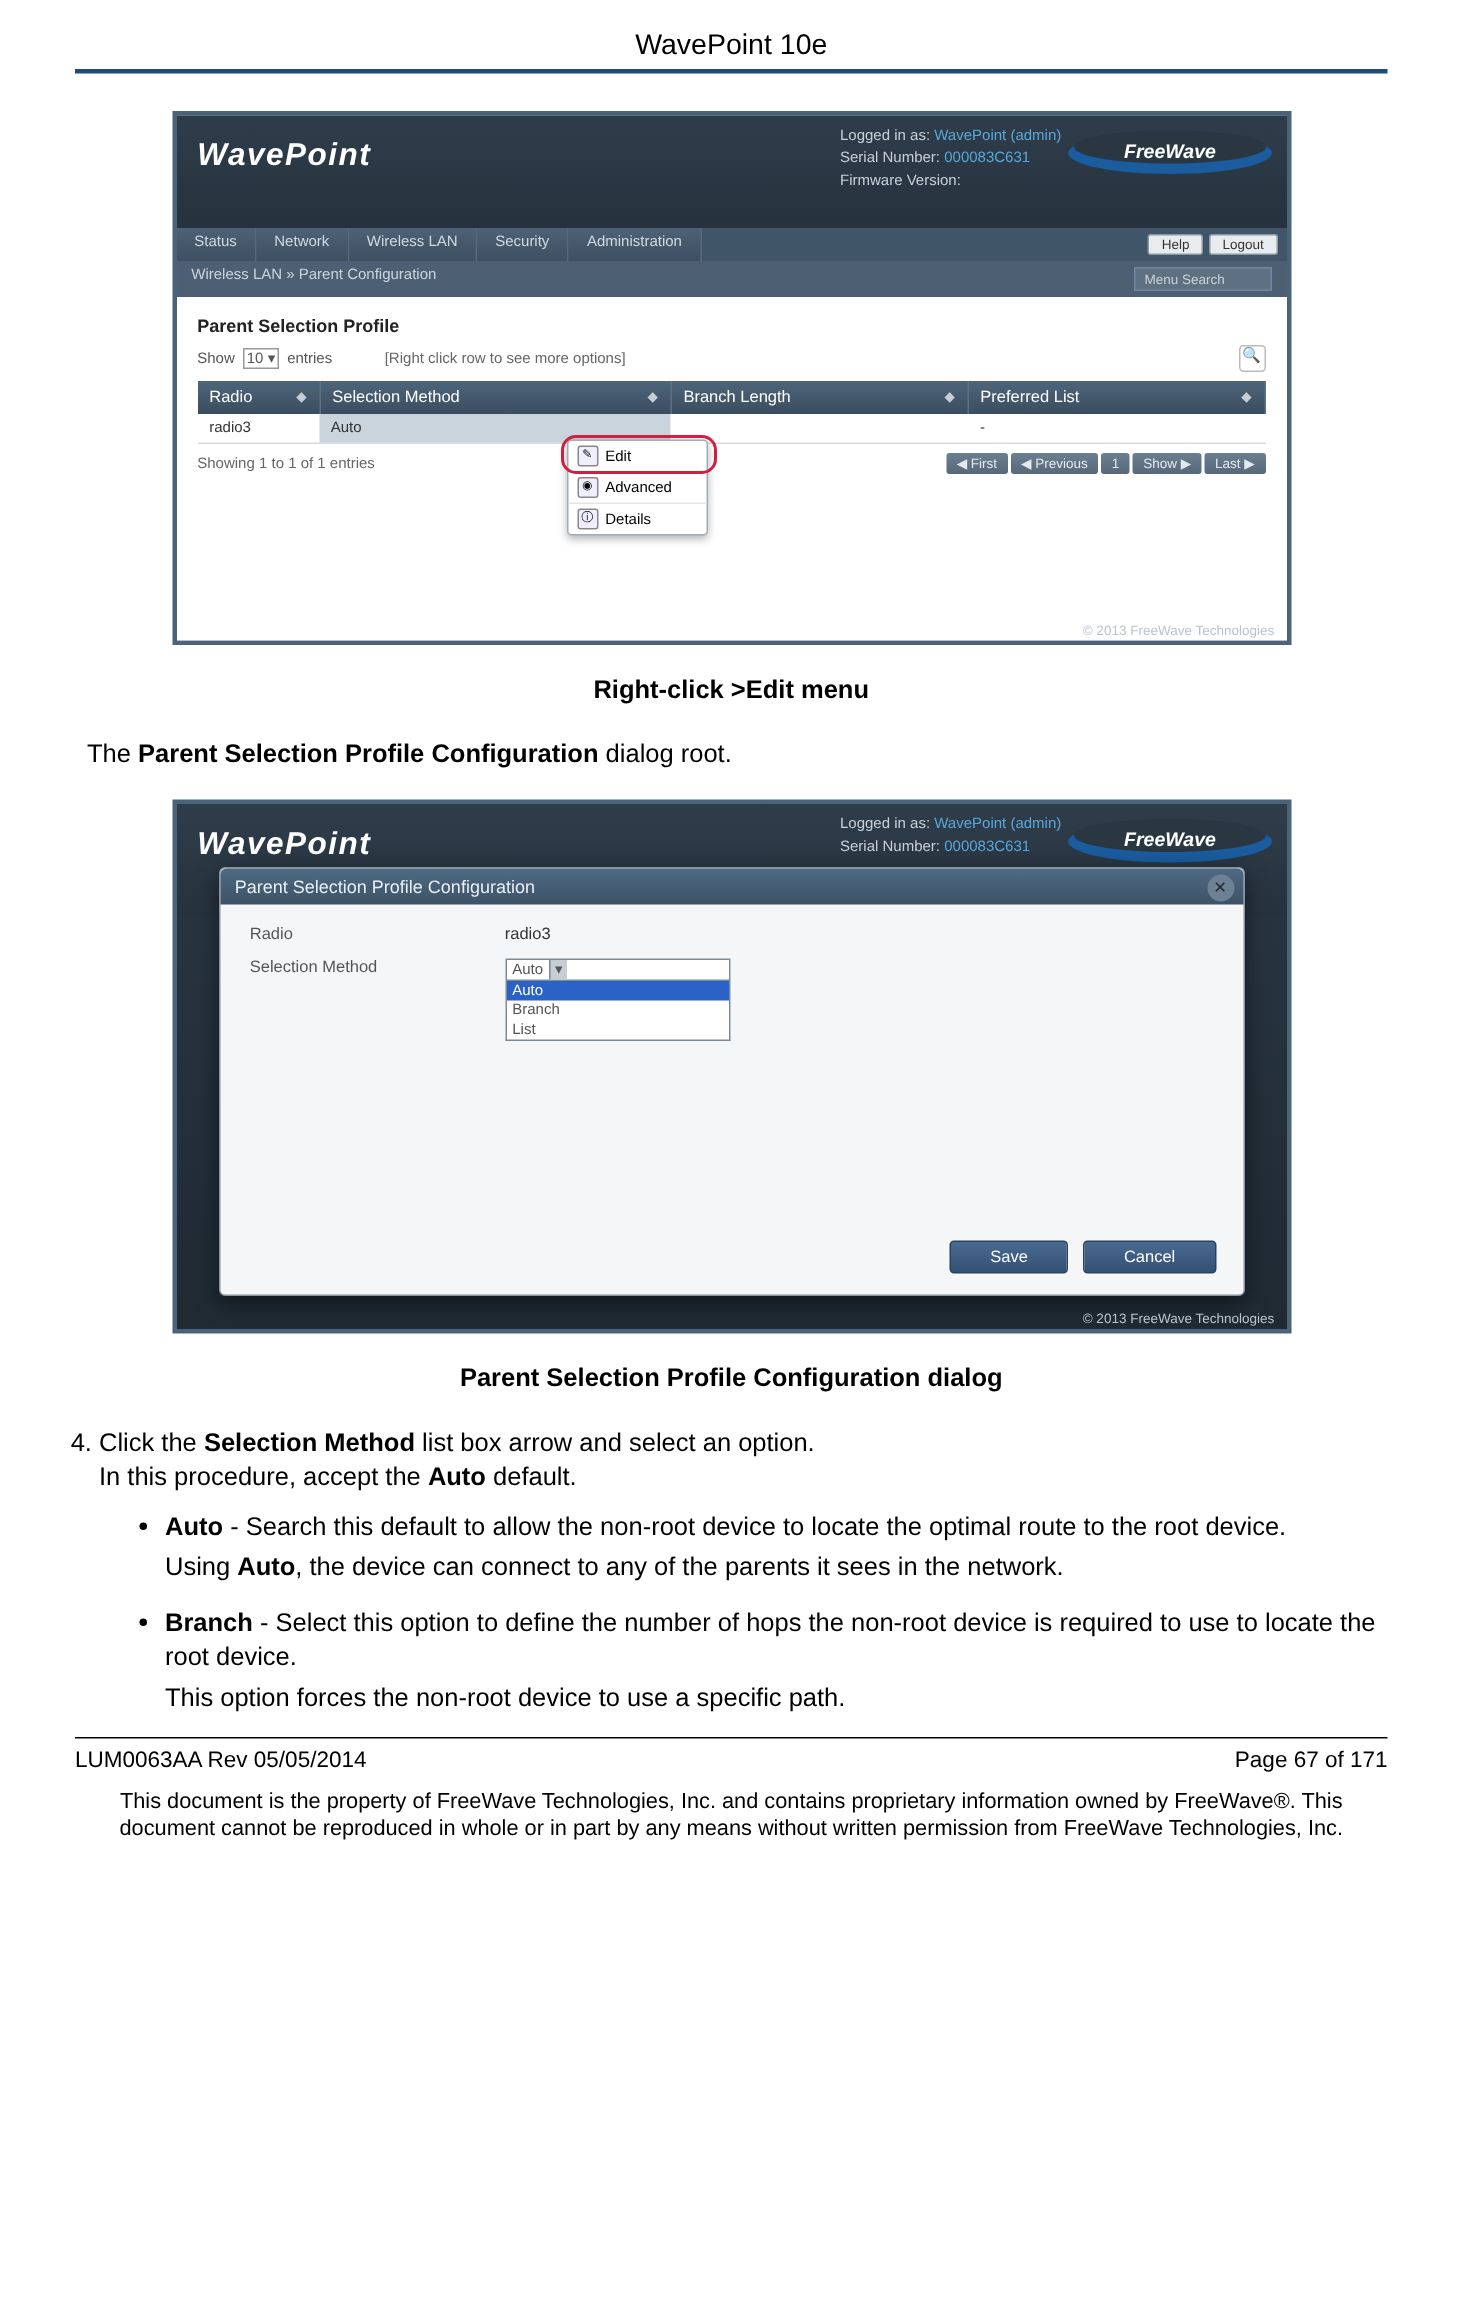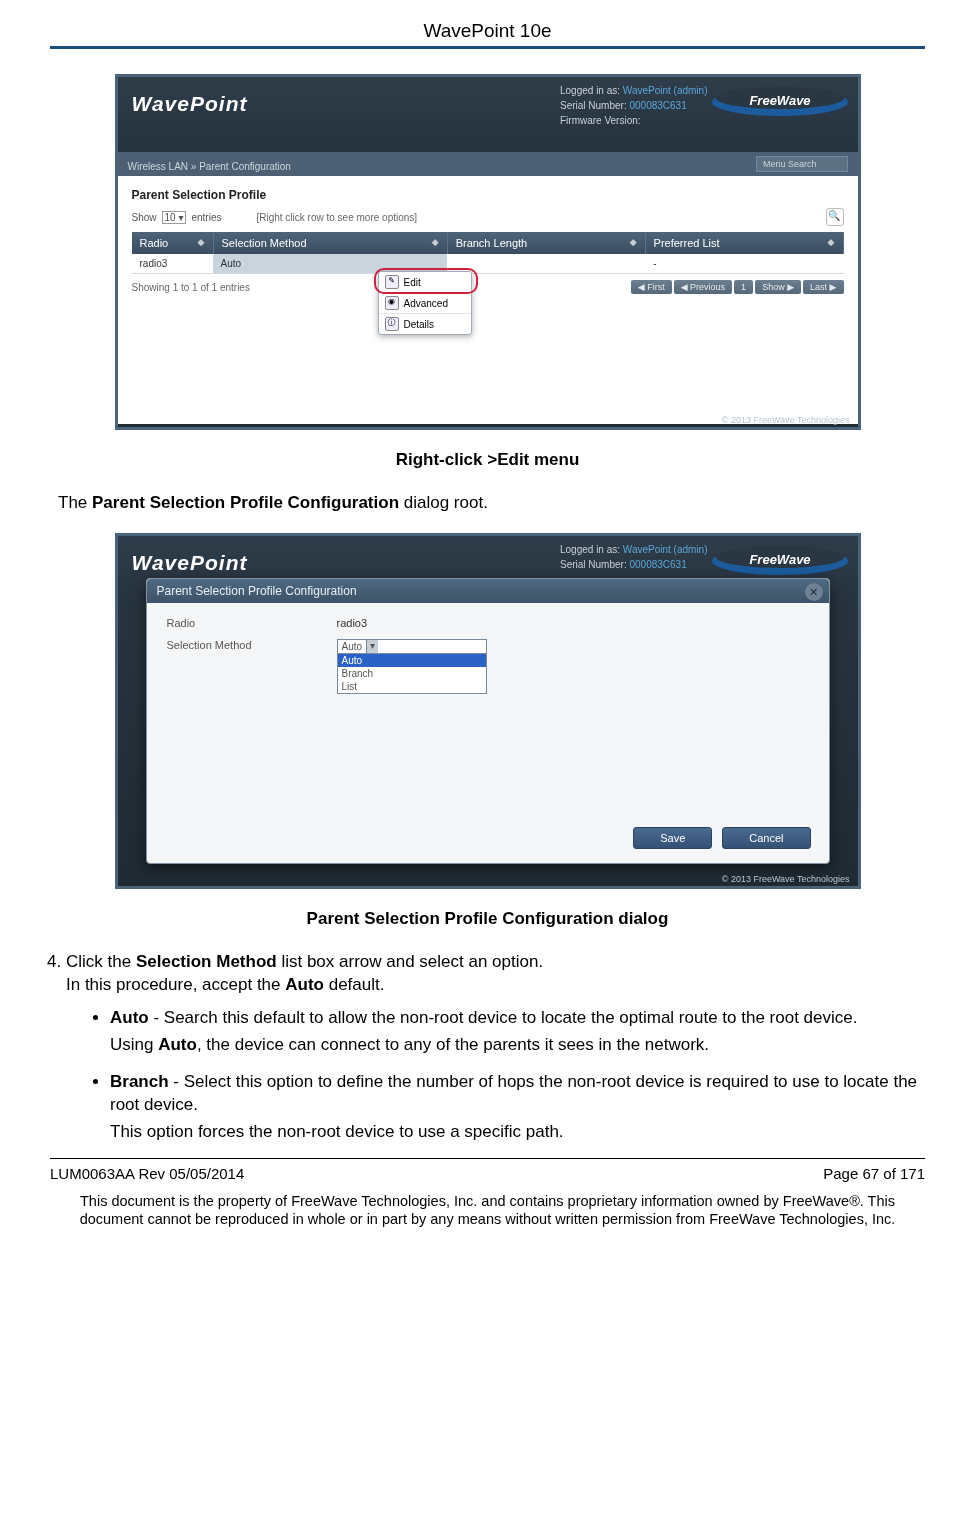--- a/index.html
+++ b/index.html
@@ -13,21 +13,21 @@
 .wp-logo{color:#fff;font-style:italic;font-weight:bold;font-size:21px;font-family:Arial;letter-spacing:1px}
 .wp-meta{position:absolute;right:150px;top:6px;font-size:10px;text-align:left;color:#c8cfd6;line-height:15px}
 .wp-meta .v{color:#5aa6d8}
 .fw-swoosh{position:absolute;right:8px;top:4px;width:140px;height:42px}
 .fw-swoosh svg{width:100%;height:100%}
 .wp-tabs{display:flex;background:#415568;height:22px;font-size:10px;color:#d0d8e0}
 .wp-tab{padding:4px 12px;border-right:1px solid #576a7c;background:linear-gradient(#4e6275,#3d4f61)}
 .wp-tabs-sp{flex:1}
 .wp-btns{display:flex;gap:4px;padding:2px 6px;align-items:center}
 .wp-btn-sm{background:#e9ecef;border:1px solid #8a98a5;border-radius:2px;font-size:9px;padding:1px 8px;color:#333}
-.wp-crumb{background:#4d6073;color:#cbd4dc;font-size:10px;padding:4px 10px;display:flex;align-items:flex-end}
+.wp-crumb{background:#4d6073;color:#cbd4dc;font-size:10px;padding:4px 10px;display:flex;align-items:flex-start}
 .wp-crumb-sp{flex:1}
 .wp-menu-search{background:#5d7183;border:1px solid #7186a0;font-size:9px;color:#c9d2da;padding:2px 30px 2px 6px}
 .wp-body{background:#fff;height:240px;padding:8px 14px 0 14px;position:relative}
 .wp-panel-title{font-size:12px;font-weight:bold;color:#222;margin:4px 0 6px 0}
 .wp-show-row{font-size:10px;color:#555;display:flex;align-items:center;gap:5px;margin-bottom:6px}
 .wp-sel{border:1px solid #999;font-size:10px;padding:0 2px;background:#fff}
 .wp-hint{color:#666;margin-left:30px}
 .wp-sicon{margin-left:auto;width:16px;height:16px;border:1px solid #bbb;border-radius:3px;text-align:center;font-size:10px;color:#668;line-height:14px}
 .wp-th{display:flex;background:linear-gradient(#4e6579,#3a4d60);color:#fff;font-size:11px}
 .wp-th>div{padding:5px 8px;border-right:1px solid #5e7184}
@@ -89,20 +89,32 @@
    <div><span>Firmware Version:</span></div>
   </div>
   <div class="fw-swoosh">
    <svg viewBox="0 0 140 42">
             <ellipse cx="70" cy="21" rx="68" ry="14" fill="#1a5c9e"></ellipse>
             <ellipse cx="70" cy="17" rx="64" ry="11" fill="#2a3642"></ellipse>
             <text x="70" y="24" text-anchor="middle" fill="#fff" font-size="13" font-style="italic" font-weight="bold" font-family="Arial">FreeWave</text>
           </svg>
   </div>
  </div>
+ <div class="wp-tabs">
+  <div class="wp-tab">Status</div>
+  <div class="wp-tab">Network</div>
+  <div class="wp-tab">Wireless LAN</div>
+  <div class="wp-tab">Security</div>
+  <div class="wp-tab">Administration</div>
+  <div class="wp-tabs-sp"></div>
+  <div class="wp-btns">
+   <span class="wp-btn-sm">Help</span>
+   <span class="wp-btn-sm">Logout</span>
+  </div>
+ </div>
  <div class="wp-crumb">
   <span>Wireless LAN  »  Parent Configuration</span>
   <span class="wp-crumb-sp"></span>
   <span class="wp-menu-search">Menu Search</span>
  </div>
  <div class="wp-body">
   <div class="wp-panel-title">Parent Selection Profile</div>
   <div class="wp-show-row">
    <span>Show</span>
    <span class="wp-sel"><span>10</span> ▾</span>

